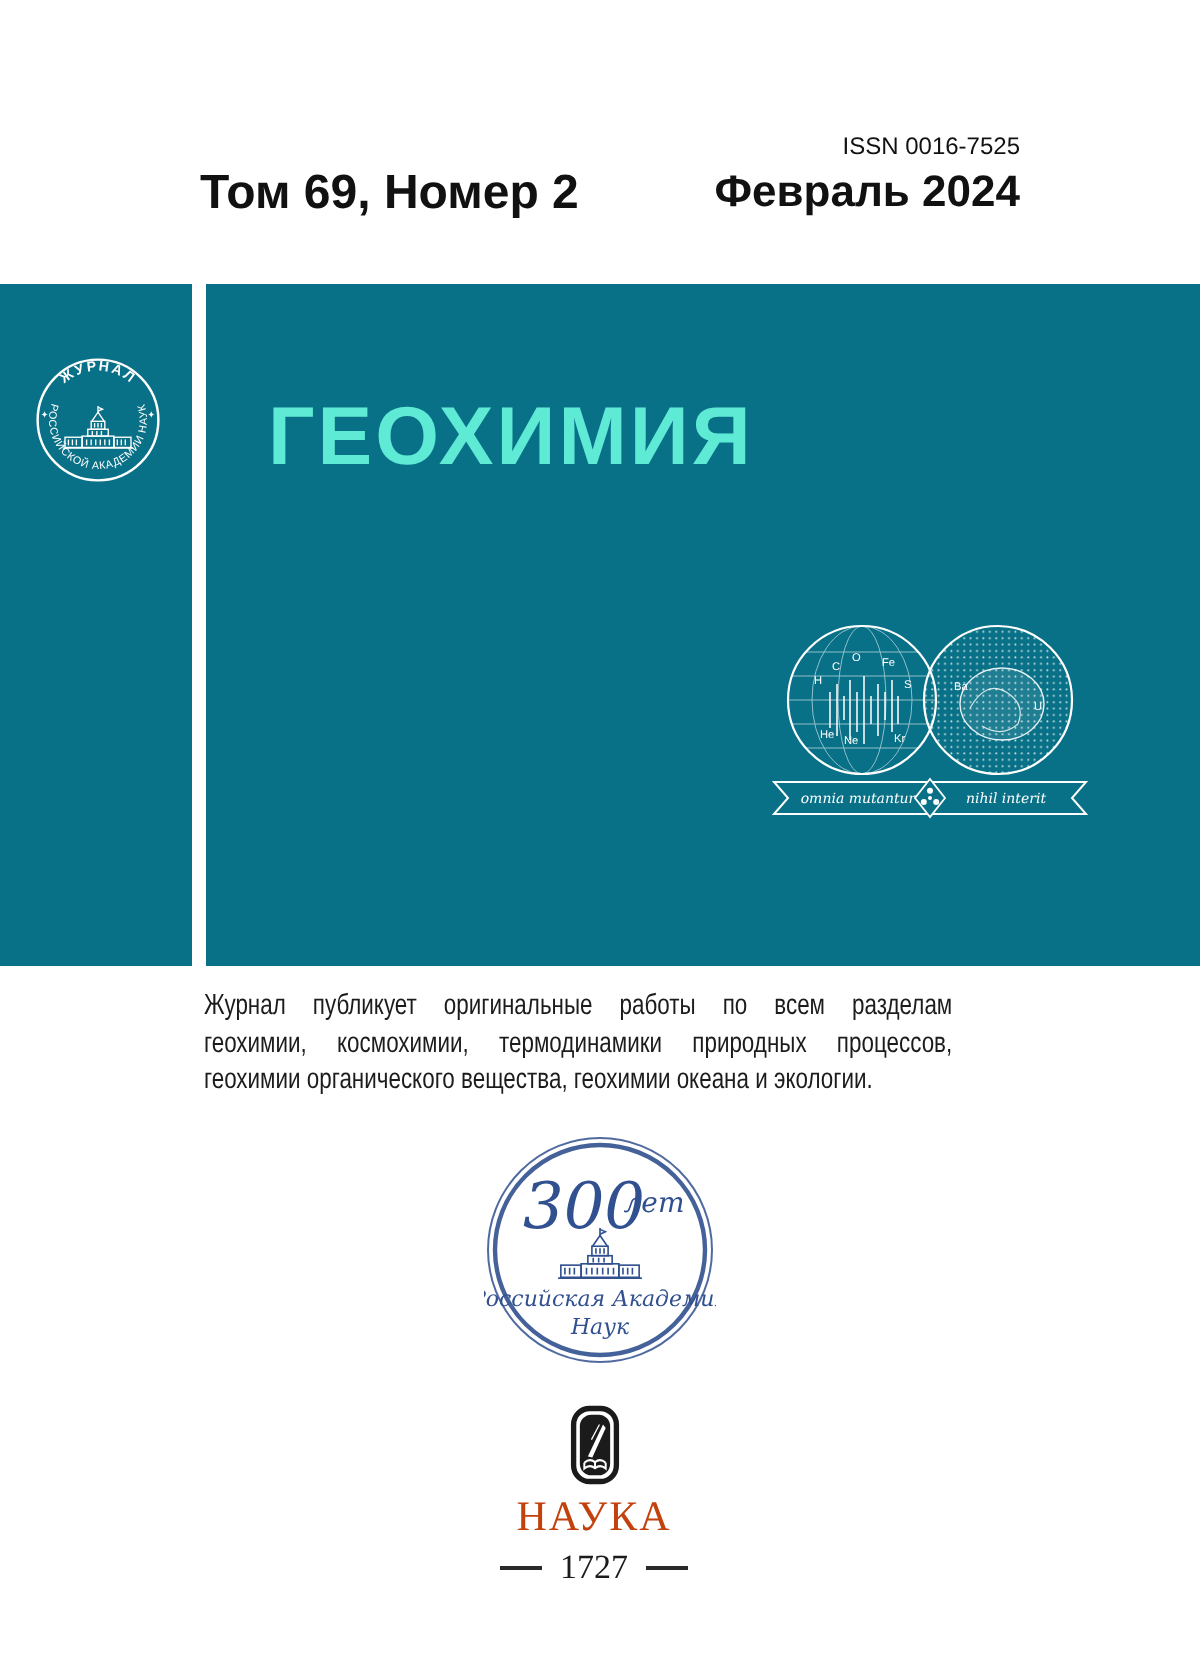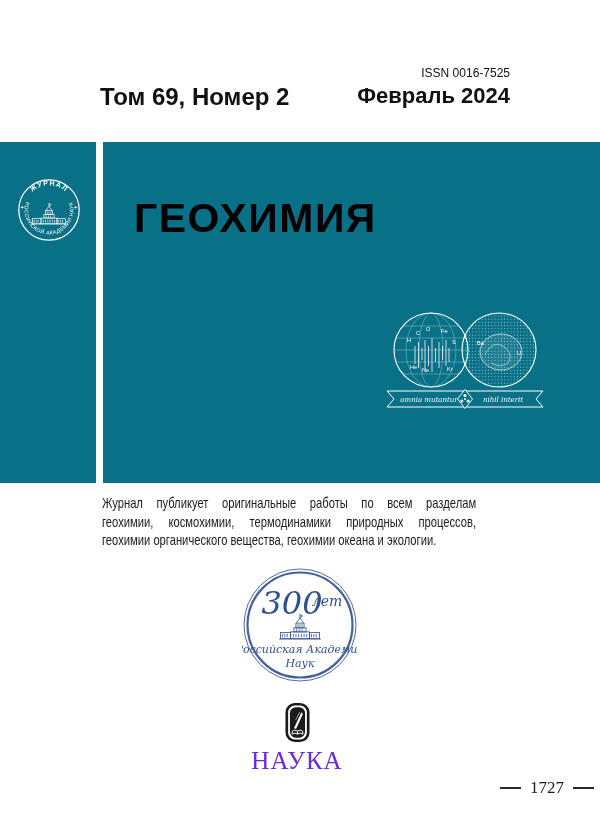--- a/index.html
+++ b/index.html
@@ -9,42 +9,42 @@
   }
   
   .issn{position:absolute;top:66px;right:90px;font-size:12px;color:#111;}
   .vol{position:absolute;top:83px;left:100px;font-size:24px;font-weight:bold;color:#111;}
   .date{position:absolute;top:83px;right:90px;font-size:22px;font-weight:bold;color:#111;}
   
   .sidebar{position:absolute;left:0;top:142px;width:96px;height:341px;background:#097187;}
   .mainpanel{position:absolute;left:103px;top:142px;width:497px;height:341px;background:#097187;}
   .ras-badge{position:absolute;left:14px;top:33px;width:70px;height:70px;}
   .journal-title{
-    position:absolute;left:31px;top:56px;font-size:41px;font-weight:bold;color:#000000;
+    position:absolute;left:31px;top:56px;font-size:41px;font-weight:bold;color:#5eead4;
     letter-spacing:1.5px;line-height:1;white-space:nowrap;
   }
   .emblem{position:absolute;left:282px;top:160px;width:160px;height:113px;}
   
   .description{
     position:absolute;left:102px;top:494px;width:484px;
     transform:scaleX(0.773);transform-origin:left top;
     font-size:14.5px;line-height:18.5px;color:#1c1c1c;
   }
   .desc-line{text-align:justify;text-align-last:justify;white-space:normal;}
   .desc-line.last{text-align:left;text-align-last:left;}
   
   .anniv{position:absolute;left:242px;top:567px;width:116px;height:116px;}
   
   .publisher{position:absolute;left:0;top:702px;width:594px;text-align:center;}
   .pub-emblem{width:27px;height:41px;display:block;margin:0 auto;}
   .pub-name{
-    font-family:"Liberation Serif",serif;font-size:25px;letter-spacing:1px;
-    color:#6d28d9;margin-top:5px;line-height:1;text-align:center;
+    font-family:"Liberation Serif",serif;font-size:21px;letter-spacing:1px;
+    color:#c2410c;margin-top:5px;line-height:1;text-align:center;
   }
-  .pub-year-row{display:flex;align-items:center;justify-content:flex-end;margin-top:6px;}
+  .pub-year-row{display:flex;align-items:center;justify-content:center;margin-top:6px;}
   .dash{width:21px;height:2px;background:#2a2a2a;}
   .pub-year{
     font-family:"Liberation Serif",serif;font-size:17px;color:#1b1b1b;
     margin:0 9px;line-height:1;
   }
   svg text{user-select:none;}
 </style>
 </head>
 <body>
 

